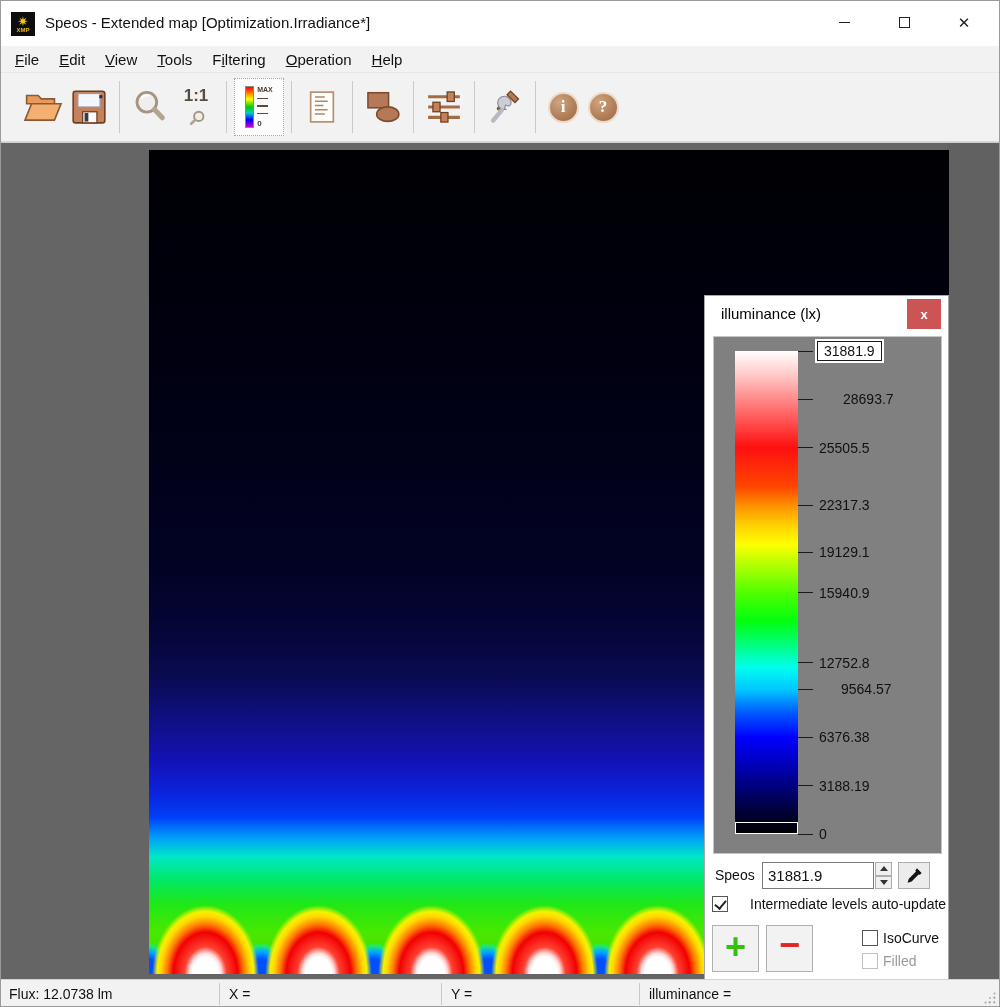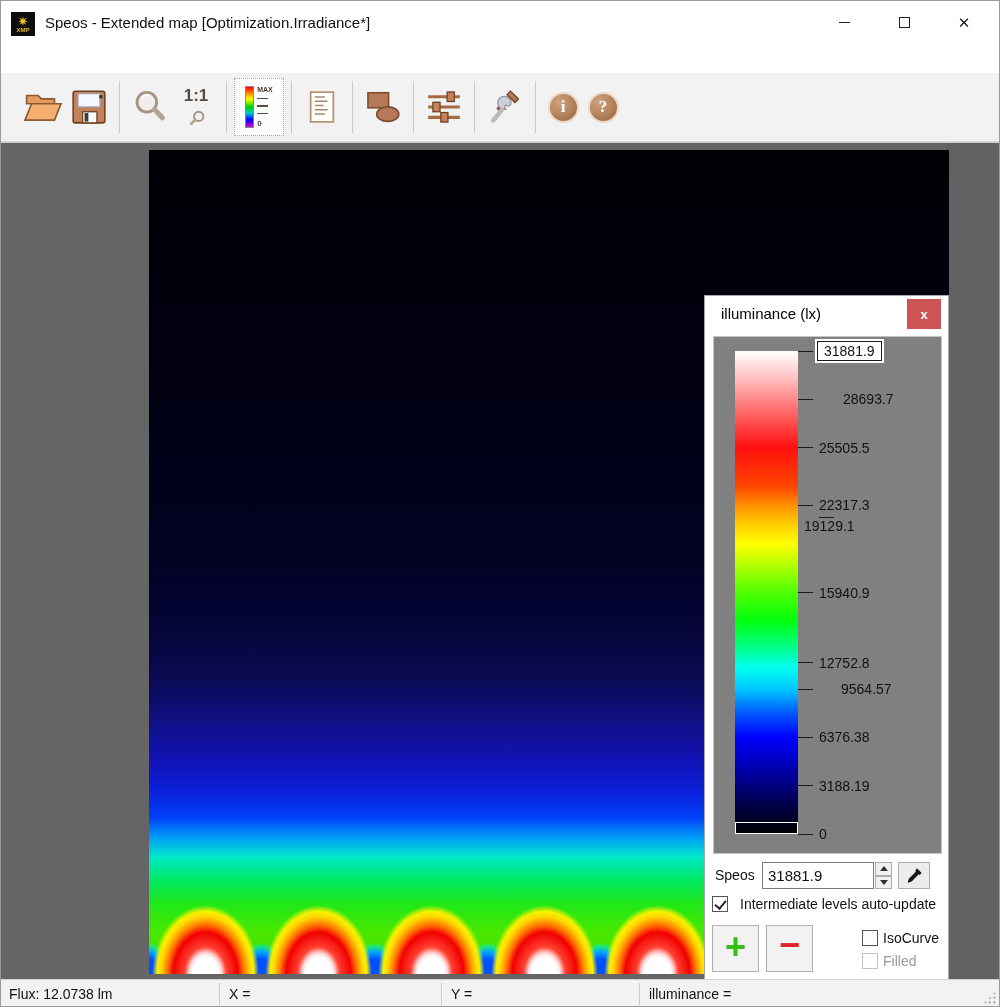--- a/index.html
+++ b/index.html
@@ -85,21 +85,21 @@
   .spinner { position:absolute; left:170px; top:0; width:17px; height:27px; display:flex; flex-direction:column; }
   .spin-btn { flex:1; background:#f0f0f0; border:1px solid #adadad; display:flex; align-items:center; justify-content:center; }
   .arrow-up { width:0; height:0; border-left:4px solid transparent; border-right:4px solid transparent; border-bottom:5px solid #333; }
   .arrow-dn { width:0; height:0; border-left:4px solid transparent; border-right:4px solid transparent; border-top:5px solid #333; }
   .dropper-btn { position:absolute; left:193px; top:0; width:32px; height:27px; background:#ececec; border:1px solid #adadad;
                  display:flex; align-items:center; justify-content:center; }
   .chk { width:16px; height:16px; background:#fff; border:1px solid #555; position:relative; flex:0 0 auto; }
   .chk.checked:after { content:""; position:absolute; left:4px; top:1px; width:5px; height:9px;
                        border-right:2px solid #222; border-bottom:2px solid #222; transform:rotate(40deg); }
   .chk.disabled { border-color:#c2c2c2; }
-  .row-auto { position:absolute; left:7px; top:600px; display:flex; align-items:center; gap:12px; }
+  .row-auto { position:absolute; left:7px; top:600px; display:flex; align-items:center; gap:22px; }
   .sq-btn { position:absolute; width:47px; height:47px; background:#f2f2f2; border:1px solid #b0b0b0;
             display:flex; align-items:center; justify-content:center; }
   .btn-plus { left:7px; top:629px; }  .btn-minus { left:61px; top:629px; }
   .btn-plus span { color:#35c011; font-size:36px; font-weight:bold; line-height:1; margin-top:-4px; }
   .btn-minus span { color:#e02525; font-size:36px; font-weight:bold; line-height:1; margin-top:-8px; }
   .row-iso { position:absolute; left:157px; top:634px; display:flex; align-items:center; gap:5px; }
   .row-filled { position:absolute; left:157px; top:657px; display:flex; align-items:center; gap:5px; color:#9a9a9a; }
   .btn-default { position:absolute; left:11px; top:692px; width:89px; height:46px; background:#f2f2f2;
                  border:1px solid #b0b0b0; display:flex; align-items:center; justify-content:center; font-size:14px; }
   .btn-open { left:126px; top:691px; }  .btn-save { left:188px; top:691px; width:48px; height:48px; }
@@ -131,20 +131,29 @@
         <div class="glyph-min"></div>
       </div>
     <div class="win-btn wb-max">
         <div class="glyph-max"></div>
       </div>
     <div class="win-btn wb-close">
         <div class="glyph-close">✕</div>
       </div>
   </div>
 
+  <div class="menubar">
+    <span class="menu-item"><u>F</u>ile</span>
+    <span class="menu-item"><u>E</u>dit</span>
+    <span class="menu-item"><u>V</u>iew</span>
+    <span class="menu-item"><u>T</u>ools</span>
+    <span class="menu-item">F<u>i</u>ltering</span>
+    <span class="menu-item"><u>O</u>peration</span>
+    <span class="menu-item"><u>H</u>elp</span>
+  </div>
 
   <div class="toolbar">
     <div class="tbtn">
       <svg viewBox="0 0 24 22" width="40" height="36">
         <path d="M2 4h7l2 2h8v3H2z" fill="#e89a5e" stroke="#8a5a32"></path>
         <path d="M1 19L5 9h18l-4 10z" fill="#f5b071" stroke="#8a5a32"></path>
       </svg>
     </div>
     <div class="tbtn">
       <svg viewBox="0 0 24 24" width="38" height="38">
@@ -261,21 +270,21 @@
               <span class="tick-label">28693.7</span>
             </div>
             <div class="tick-row" style="top: 100.6px;">
               <span class="tick-line"></span>
               <span class="tick-label">25505.5</span>
             </div>
             <div class="tick-row" style="top: 137px; margin-top: 21px;">
               <span class="tick-line"></span>
               <span class="tick-label">22317.3</span>
             </div>
-            <div class="tick-row" style="top: 180px; flex-direction: column;">
+            <div class="tick-row" style="top: 205px;">
               <span class="tick-line"></span>
               <span class="tick-label">19129.1</span>
             </div>
             <div class="tick-row" style="top: 245.5px;">
               <span class="tick-line"></span>
               <span class="tick-label">15940.9</span>
             </div>
             <div class="tick-row" style="top: 293.8px; margin-top: 22px;">
               <span class="tick-line"></span>
               <span class="tick-label">12752.8</span>

